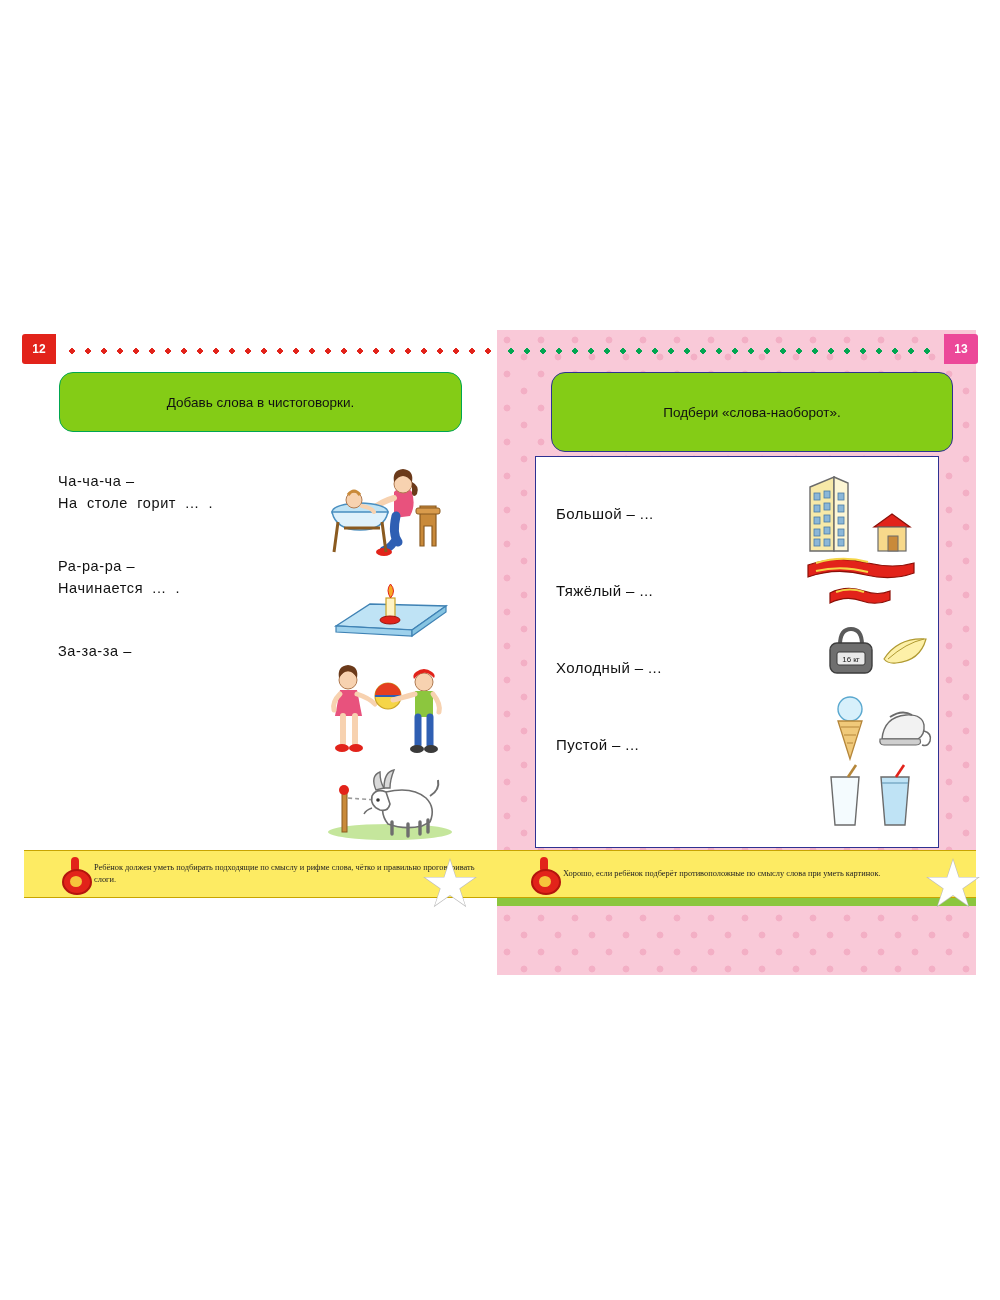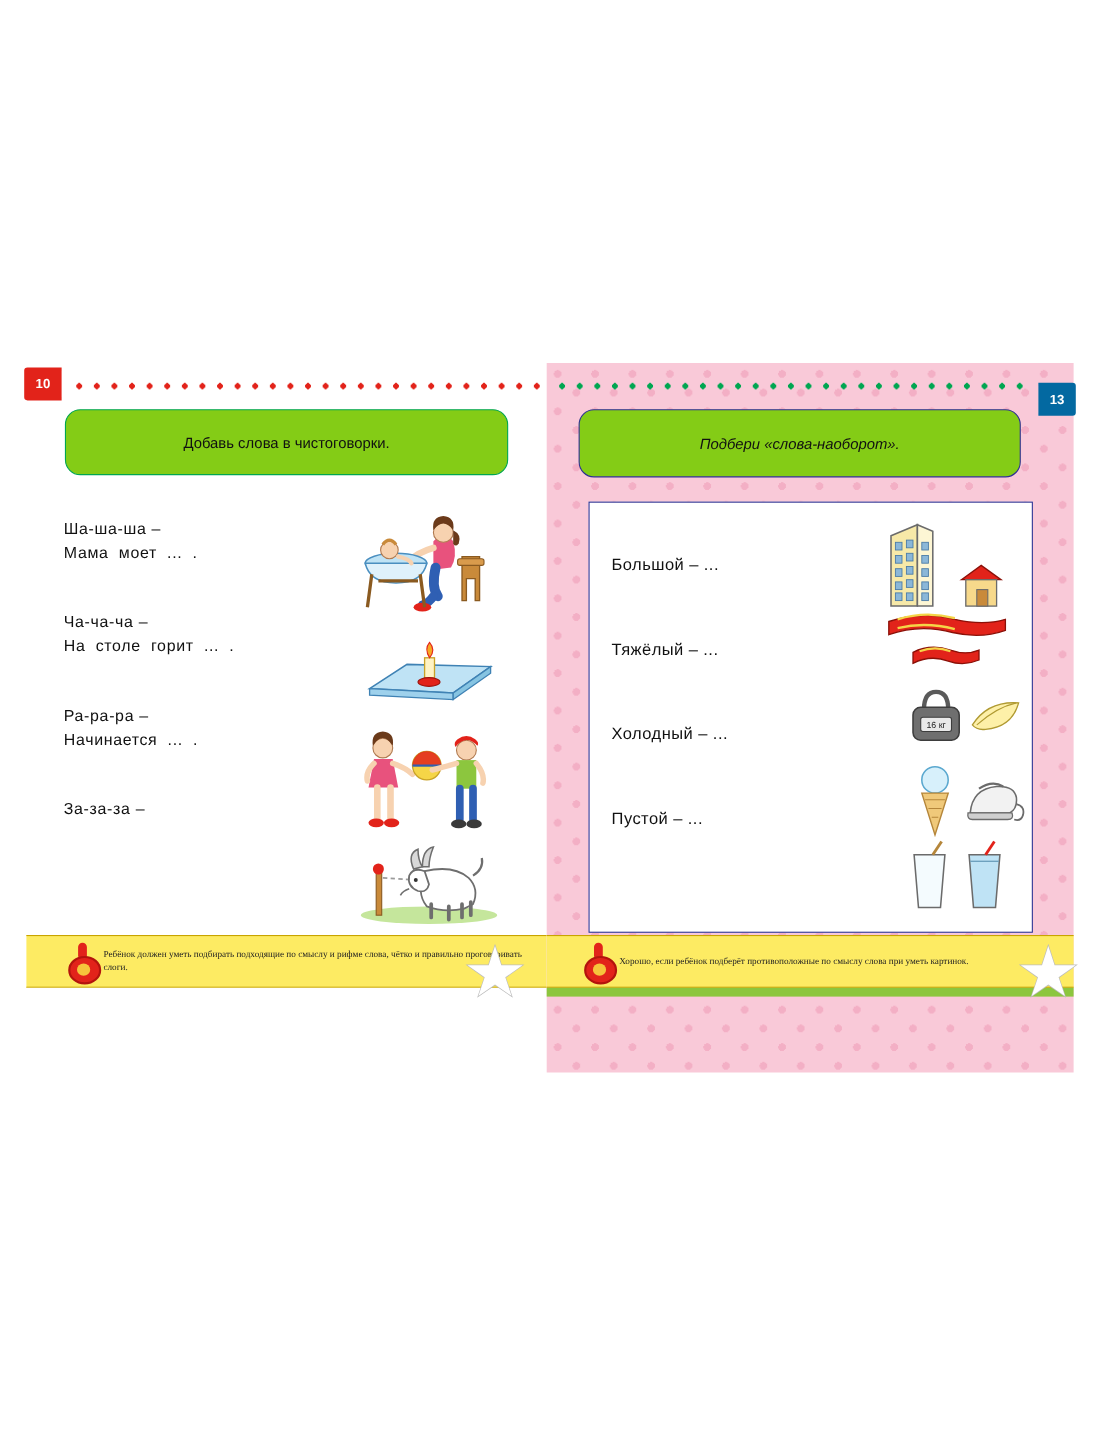--- a/index.html
+++ b/index.html
@@ -31,39 +31,39 @@
     position:absolute;left:38px;top:126px;width:402px;height:390px;
     background:#ffffff;border:1.6px solid #2e3192;text-decoration:underline;
   }
 
   
   .pagetab{
     position:absolute;width:34px;height:30px;display:flex;align-items:center;
     justify-content:center;color:#fff;font-size:12px;font-weight:bold;
   }
   .pagetab.left{left:-2px;top:4px;background:#e2231a;border-radius:3px 0 0 3px;}
-  .pagetab.right{right:-2px;top:4px;background:#0369a1;border-radius:0 3px 3px 0;margin-top:14px;}
+  .pagetab.right{right:-2px;top:4px;background:#ec4899;border-radius:0 3px 3px 0;}
 
   
   .dots{
     position:absolute;top:18px;height:6px;
     background-image:radial-gradient(circle, currentColor 2.6px, transparent 2.8px);
     background-size:16px 6px;background-repeat:repeat-x;
   }
   .dots.l{left:40px;right:6px;color:#e2231a;}
   .dots.r{left:6px;right:40px;color:#00a651;}
 
   
   .banner{
     position:absolute;box-sizing:border-box;
     border-radius:14px;background:#84cc16;display:flex;align-items:center;
     justify-content:center;text-align:center;font-size:13.5px;color:#111;
   }
   .banner.l{left:35px;top:42px;width:403px;height:60px;border:1.6px solid #00a651;}
-  .banner.r{left:29px;top:42px;width:402px;height:62px;border:1.6px solid #2e3192;font-style:italic;}
+  .banner.r{left:54px;top:42px;width:402px;height:80px;border:1.6px solid #2e3192;}
 
   
   .rhymes{position:absolute;left:34px;top:140px;width:260px;}
   .rhyme{margin-bottom:40px;font-size:14.5px;color:#111;line-height:1.55;letter-spacing:.6px;}
   .rhyme .l2{white-space:pre;}
 
   
   .words{position:absolute;left:20px;top:18px;width:220px;}
   .word{height:77px;display:flex;align-items:center;font-size:15px;color:#111;letter-spacing:.4px;}
 
@@ -103,32 +103,28 @@
   
   svg{display:block;overflow:visible;}
 </style>
 </head>
 <body>
 
 <div class="spread">
 
   <div class="page-left">
 
-    <div class="pagetab left">10</div>
+    <div class="pagetab left">12</div>
     <div class="dots l"></div>
 
     <div class="banner l">
       <span>Добавь слова в чистоговорки.</span>
     </div>
 
     <div class="rhymes">
-      <div class="rhyme">
-        <div>Ша-ша-ша –</div>
-        <div class="l2">Мама  моет  ...  .</div>
-      </div>
       <div class="rhyme">
         <div>Ча-ча-ча –</div>
         <div class="l2">На  столе  горит  ...  .</div>
       </div>
       <div class="rhyme">
         <div>Ра-ра-ра –</div>
         <div class="l2">Начинается  ...  .</div>
       </div>
       <div class="rhyme">
         <div>За-за-за –</div>

